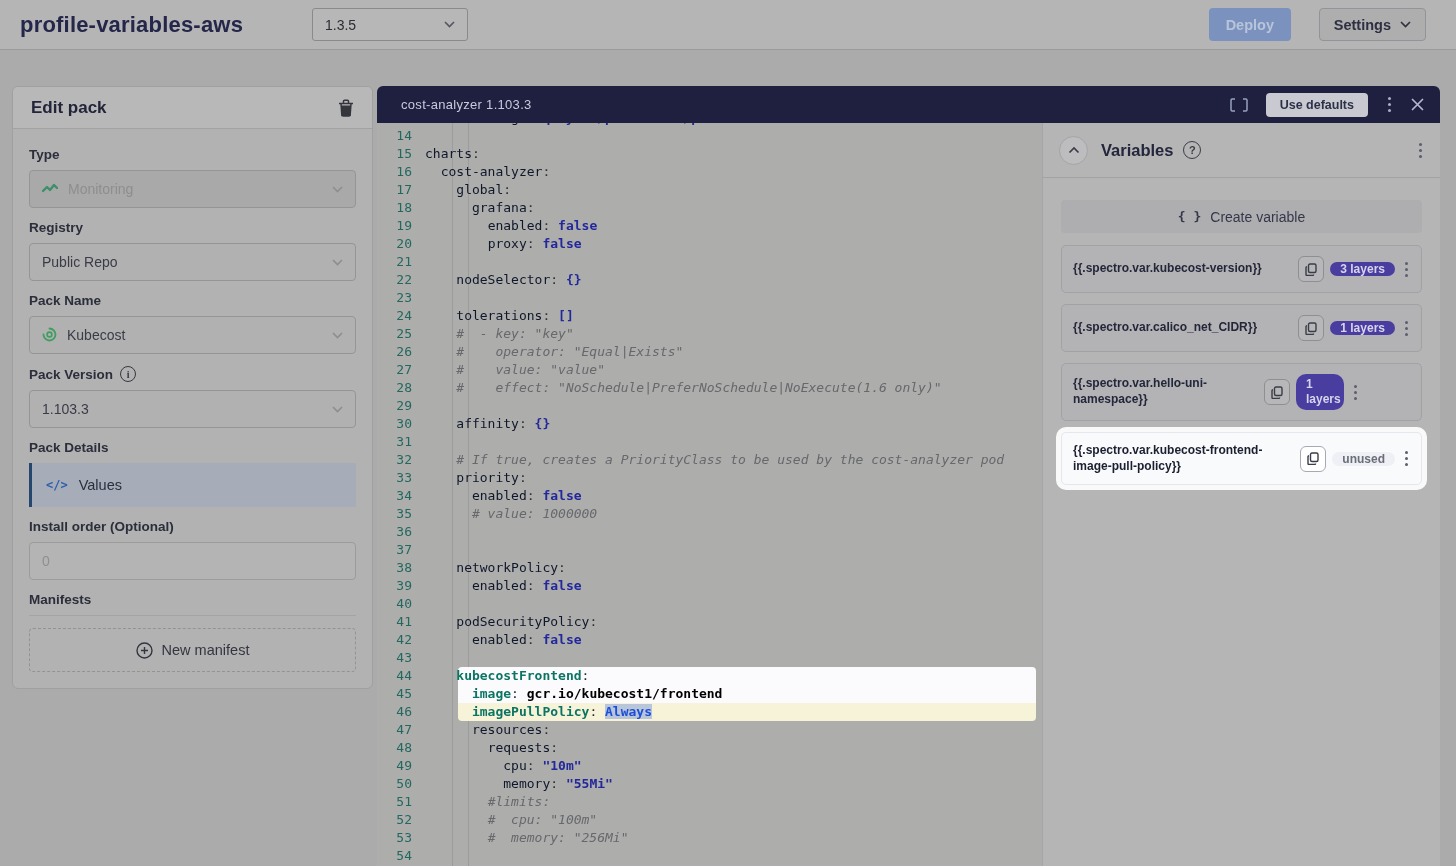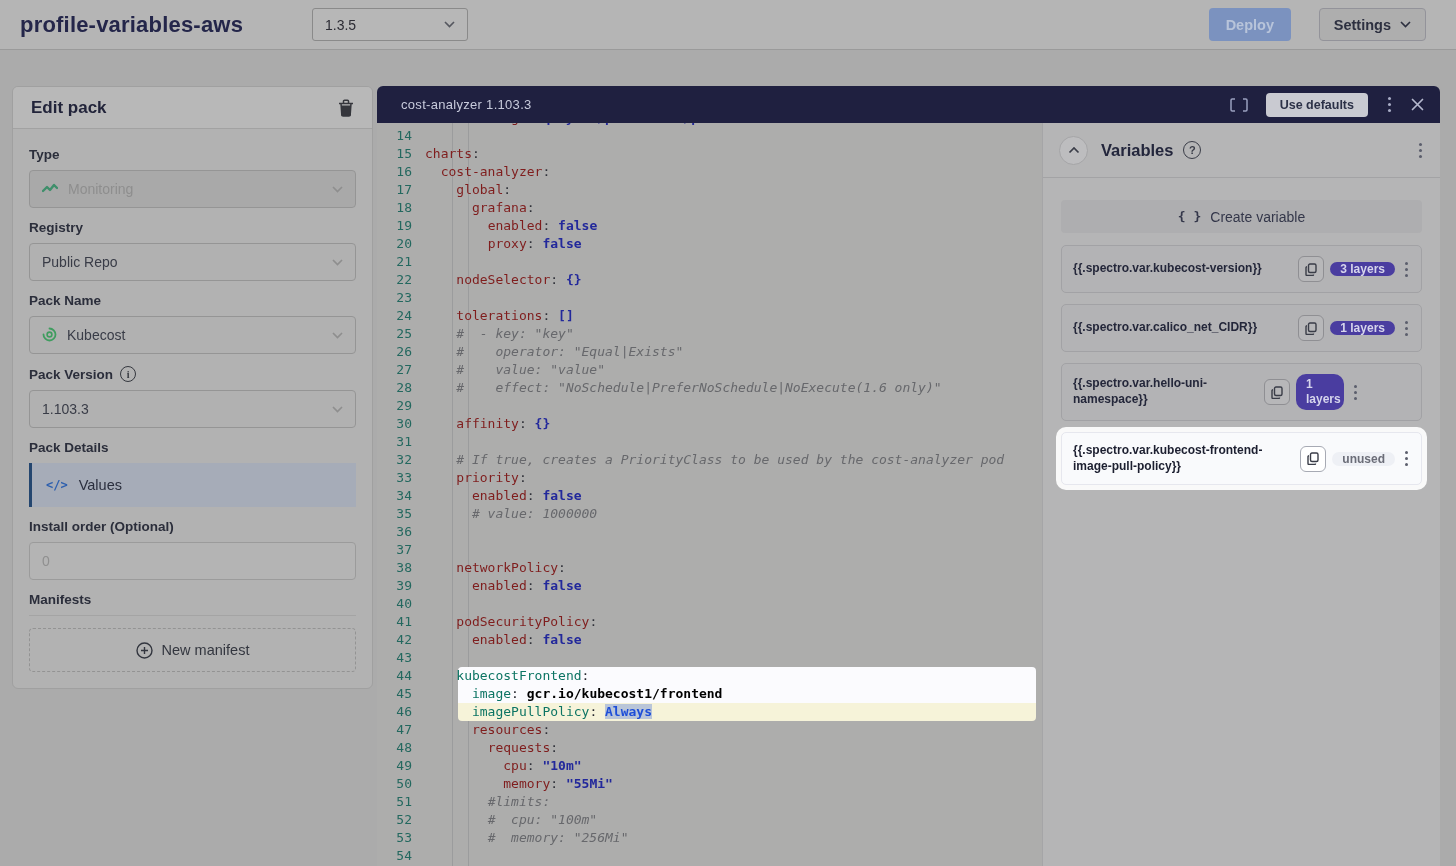--- a/index.html
+++ b/index.html
@@ -67,24 +67,24 @@
   .code-area::before, .code-area::after { content:""; position:absolute; top:0; bottom:0; width:1px; background:rgba(40,45,60,.13); z-index:0; }
   .code-area::before { left:75px; } .code-area::after { left:91px; }
   .code-scroll { margin-top:-14px; font-family:"DejaVu Sans Mono",monospace; font-size:13px; line-height:18px; }
   .code-line { display:flex; height:18px; position:relative; z-index:1; }
   .code-line .ln { display:inline-block; width:48px; padding-right:13px; text-align:right; color:#23685f; flex:none; position:relative; z-index:1; }
   .code-line .code { white-space:pre; position:relative; z-index:1; }
   .code-line.hl::before { content:""; position:absolute; left:81px; right:6px; top:0; bottom:0; background:#fbfbfe; z-index:0; }
   .code-line.hl-first::before { border-radius:4px 4px 0 0; }
   .code-line.hl-last::before  { border-radius:0 0 4px 4px; }
   .code-line.active::before { background:#f6f3d9; }
-  .t-p { color:#2f3138; } .t-k { color:#7f1d1d; } .t-v { color:#22289b; font-weight:bold; }
+  .t-p { color:#2f3138; } .t-k { color:#0f172a; } .t-v { color:#22289b; font-weight:bold; }
   .t-c { color:#67686c; font-style:italic; }
   .t-vs { color:#1d4ed8; font-weight:bold; background:#b9c5d8; }
-  .hl .t-k { color:#0c7463; } .hl .t-v { color:#000000; } .hl .t-p { color:#26272e; }
+  .hl .t-k { color:#0c7463;font-weight:bold; } .hl .t-v { color:#000000; } .hl .t-p { color:#26272e; }
 
   
   .vars-panel { width:398px; background:#b5b5b6; border-left:1px solid #a5a5a7; display:flex; flex-direction:column; }
   .vars-header { height:55px; display:flex; align-items:center; padding:0 16px; border-bottom:1px solid #a3a3a5; flex:none; }
   .collapse-btn { width:29px; height:29px; border-radius:50%; border:1px solid #a5a5a7; background:#bdbdbf;
             display:flex; align-items:center; justify-content:center; margin-right:13px; cursor:pointer; }
   .vars-title { font-size:16.5px; font-weight:bold; color:#23263c; margin-right:10px; }
   .help-circle { width:18px; height:18px; border:1.5px solid #3a3d48; border-radius:50%; font-size:11px; font-weight:bold;
             color:#3a3d48; display:inline-flex; align-items:center; justify-content:center; cursor:pointer; }
   .vars-header .kebab { margin-left:auto; }

